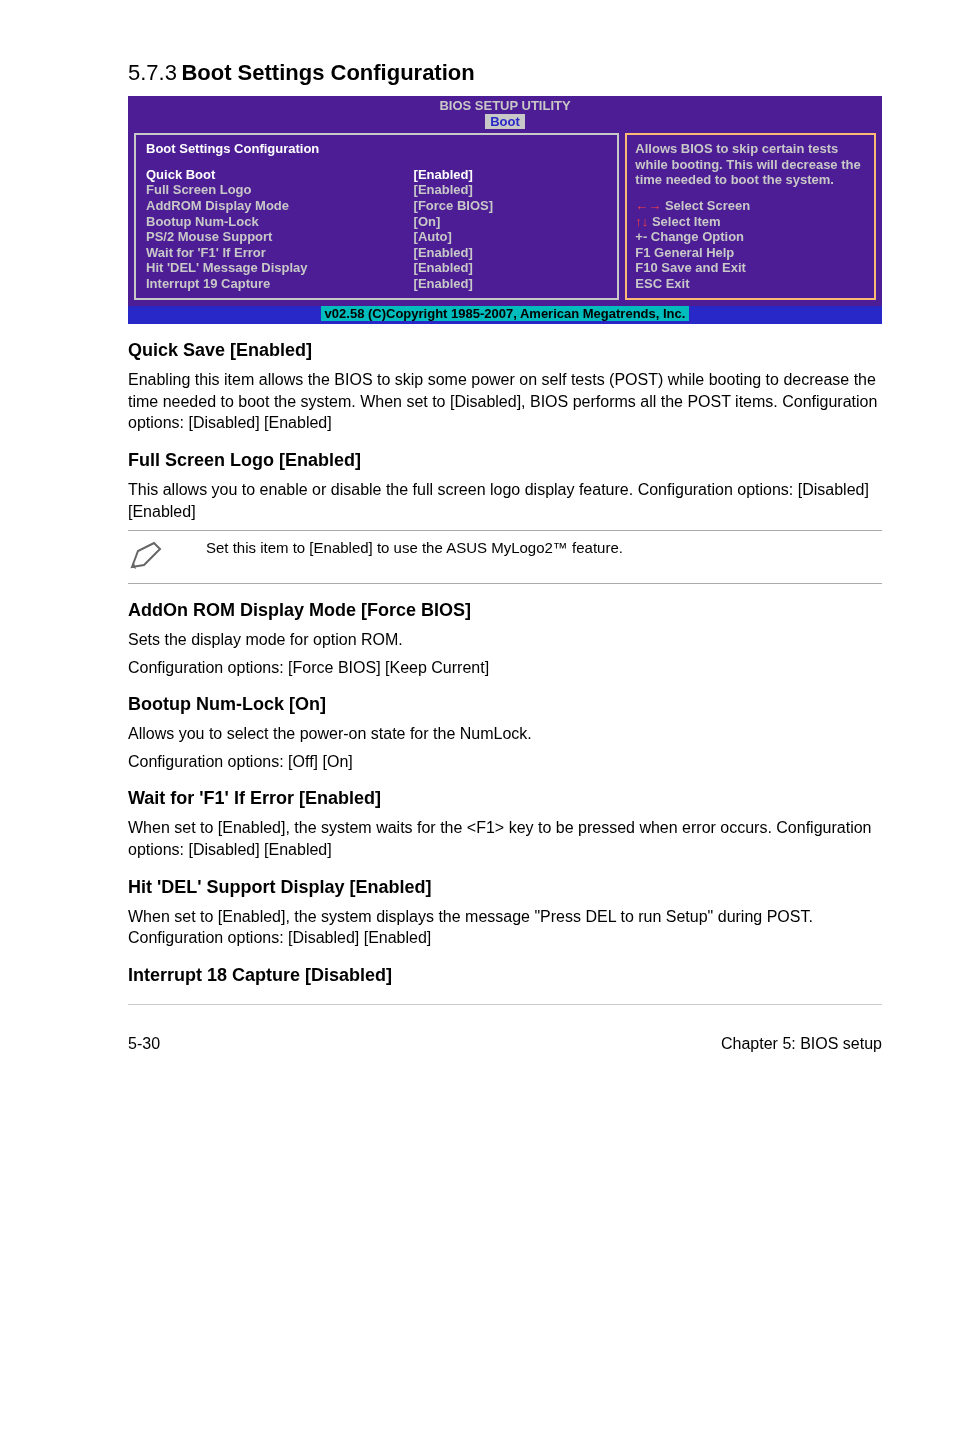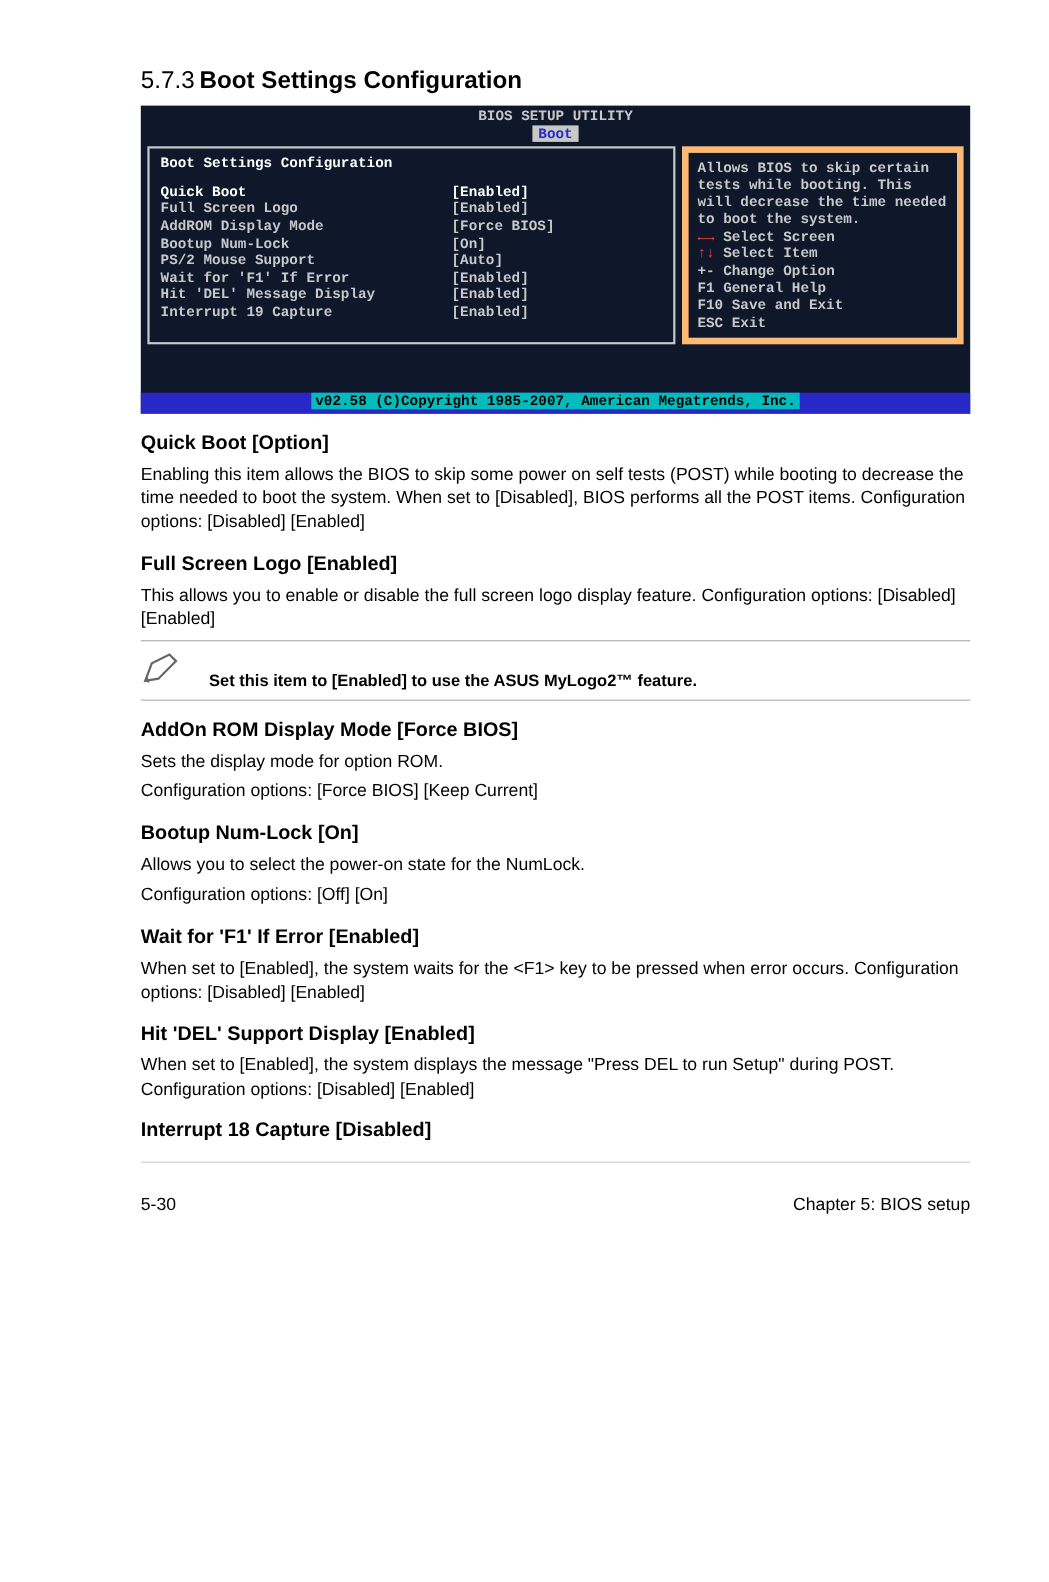--- a/index.html
+++ b/index.html
@@ -1,44 +1,44 @@
 <!DOCTYPE html>
 <html><head>
 <meta charset="utf-8">
 <style>
   * { margin:0; padding:0; box-sizing:border-box; }
   body { background:#fff; width:954px; margin:0 auto; font-family:Arial, Helvetica, sans-serif; color:#000; }
   .page { padding:60px 72px 40px 128px; }
   .hdr-row { margin-bottom:10px; }
 
-  .bios-box { width:100%; background:#0f172a; color:#fff; font-family:Liberation Mono, monospace; font-size:13px; font-weight:bold; line-height:1.2; }
+  .bios-box { width:100%; background:#4c1d95; color:#fff; font-family:Liberation Sans, sans-serif; font-size:13px; font-weight:bold; line-height:1.2; }
   .bios-title { text-align:center; color:#c8c8c8; padding-top:2px; }
   .bios-tab-row { text-align:center; padding-bottom:2px; }
   .bios-tab { background:#c8c8c8; color:#2828c8; padding:0 5px; }
   .bios-body { display:flex; padding:2px 6px 6px 6px; gap:6px; }
   .bios-left { flex:2; border:2px solid #c8c8c8; padding:6px 10px; }
-  .bios-right { flex:1; border:6px solid #fdba74; padding:6px 8px; display:flex; flex-direction:column; justify-content:space-between; }
+  .bios-right { flex:1; border:2px solid #fdba74; padding:6px 8px; display:flex; flex-direction:column; justify-content:space-between; }
   .bios-panel-title { color:#fff; margin-bottom:10px; }
   .bios-row { display:flex; }
   .bios-label { width:58%; color:#c8c8c8; }
   .bios-label.hl { color:#fff; }
   .bios-val { width:42%; color:#c8c8c8; }
   .bios-val.hl { color:#fff; }
   .bios-help-top { color:#c8c8c8; }
   .bios-help-bot { color:#c8c8c8; }
   .bios-help-bot .arrow { color:#ff4040; }
-  .bios-foot { background:#2828c8; color:#c8c8c8; text-align:center; padding:0 0 3px 0;margin-top:38px; }
+  .bios-foot { background:#2828c8; color:#c8c8c8; text-align:center; padding:0 0 3px 0; }
   .bios-foot span { background:#00bcbc; color:#000; padding:0 4px; }
 
   h2.sub { font-size:18px; font-weight:bold; margin:16px 0 8px 0; }
   p.body { font-size:16px; line-height:1.35; margin:0 0 6px 0; }
 
   .note-wrap { margin:8px 0 12px 0; }
   .note-hr { border:none; border-top:1px solid #aaa; }
-  .note-row { display:flex; align-items:flex-end; padding:8px 0; gap:22px;font-weight:bold; }
+  .note-row { display:flex; align-items:flex-start; padding:8px 0; gap:38px; }
   .note-icon svg { width:40px; height:32px; }
   .note-text { font-size:15px; }
 
   .footer { display:flex; justify-content:space-between; font-size:16px; margin-top:26px; padding-top:4px; }
 </style>
 </head>
 <body>
 
 <div class="page">
 
@@ -99,21 +99,21 @@
             <div><span>F1</span> General Help</div>
             <div><span>F10</span> Save and Exit</div>
             <div><span>ESC</span> Exit</div>
           </div>
       </div>
     </div>
     <div class="bios-foot"><span>v02.58 (C)Copyright 1985-2007, American Megatrends, Inc.</span></div>
   </div>
 
   <div id="sections">
-      <h2 class="sub">Quick Boot [Option]</h2>
+      <h2 class="sub">Quick Save [Enabled]</h2>
       <p class="body">Enabling this item allows the BIOS to skip some power on self tests (POST) while booting to decrease the time needed to boot the system. When set to [Disabled], BIOS performs all the POST items. Configuration options: [Disabled] [Enabled]</p>
       <h2 class="sub">Full Screen Logo [Enabled]</h2>
       <p class="body">This allows you to enable or disable the full screen logo display feature. Configuration options: [Disabled] [Enabled]</p>
       <div class="note-wrap">
         <hr class="note-hr">
         <div class="note-row">
           <span class="note-icon"><svg viewBox="0 0 40 32">
               <path d="M4 28 L10 12 L26 4 L32 10 L16 26 Z" fill="none" stroke="#666" stroke-width="2"></path>
               <path d="M4 28 L8 30 L6 24 Z" fill="#666"></path>
             </svg></span>

